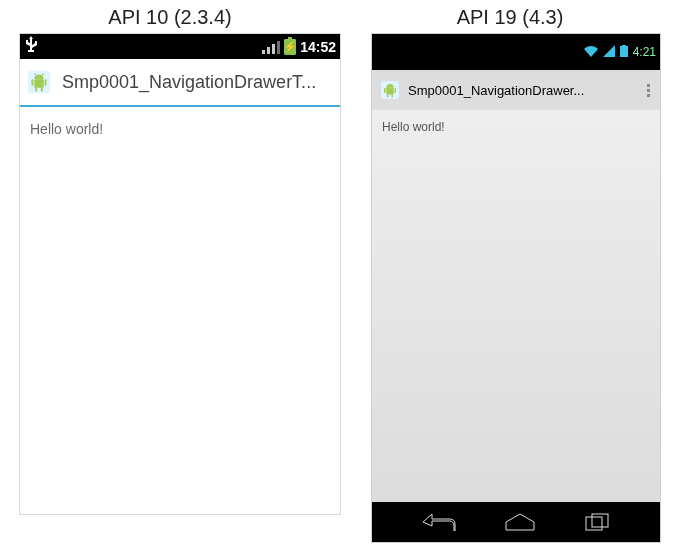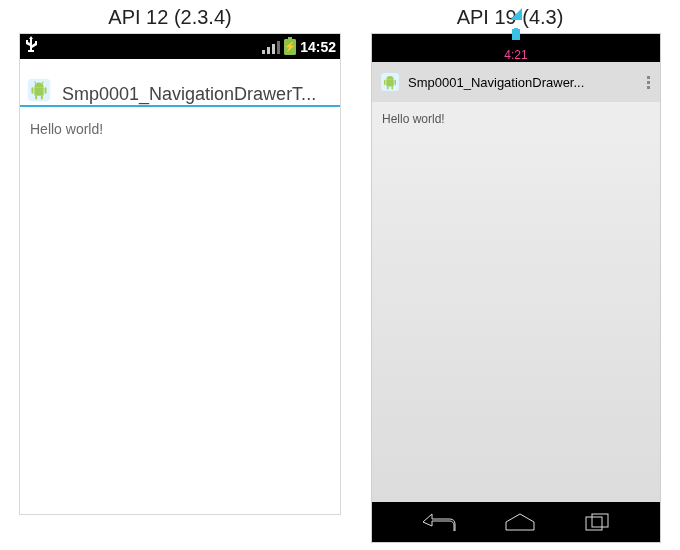--- a/index.html
+++ b/index.html
@@ -54,21 +54,21 @@
     content:''; position:absolute; top:-3px; left:3px; width:4px; height:2px; background:#8bc34a;
   }
   .batt-a .bolt {
     position:absolute; inset:0; display:flex; align-items:center; justify-content:center;
     color:#000; font-size:10px; line-height:1;
   }
   .dev-left .actionbar {
     height: 48px;
     background: #fff;
     border-bottom: 2px solid #3aaed8;
-    display: flex; align-items:flex-end;
+    display: flex; align-items:center;
     padding: 0 6px 0 4px;
     font-size: 18px;
     color: #444;
     overflow:hidden; white-space:nowrap;
   }
   .android-icon {
     width: 30px; height: 30px;
     margin-right: 8px;
     flex: 0 0 auto;
   }
@@ -84,26 +84,26 @@
   .dev-right {
     position: absolute;
     top: 34px;
     left: 372px;
     width: 288px;
     height: 508px;
     box-shadow: 0 0 0 1px #cfcfcf;
     display:flex; flex-direction:column;
   }
   .dev-right .statusbar {
-    height: 28px;
+    height: 36px;
     background: #000;
-    color: #ec4899;
+    color: #86efac;
     font-size: 12px;
     display:flex; align-items:center; justify-content:flex-end;
-    gap:5px; padding: 0 4px; flex-direction: column;
+    gap:5px; padding: 0 4px;
   }
   .dev-right .actionbar {
     height: 40px;
     background: #dddddd;
     display:flex; align-items:center;
     padding: 0 2px 0 6px;
     font-size: 13px; color:#000000;
     white-space:nowrap;
   }
   .dev-right .actionbar .app-icon {
@@ -127,21 +127,21 @@
     height: 40px; background:#000;
     display:flex; align-items:center; justify-content:space-evenly;
   }
   .dev-right .navbar svg { display:block; }
   
   .title-txt { overflow:hidden; text-overflow:clip; }
 </style>
 </head>
 <body>
 
-<div class="col-label label-left">API 12 (2.3.4)</div>
+<div class="col-label label-left">API 10 (2.3.4)</div>
 <div class="col-label label-right">API 19 (4.3)</div>
 
 <div class="dev-left">
 
   <div class="statusbar">
     <div class="sb-left">
       <span>
         <svg width="14" height="18" viewBox="0 0 14 18">
             <path d="M7 0l2 3H8v6l3-2v-2h2v4l-5 3v2h2v2H4v-2h2v-4l-4-2V4h2v2l2 1V3H5z" fill="#fff"></path>
           </svg>

